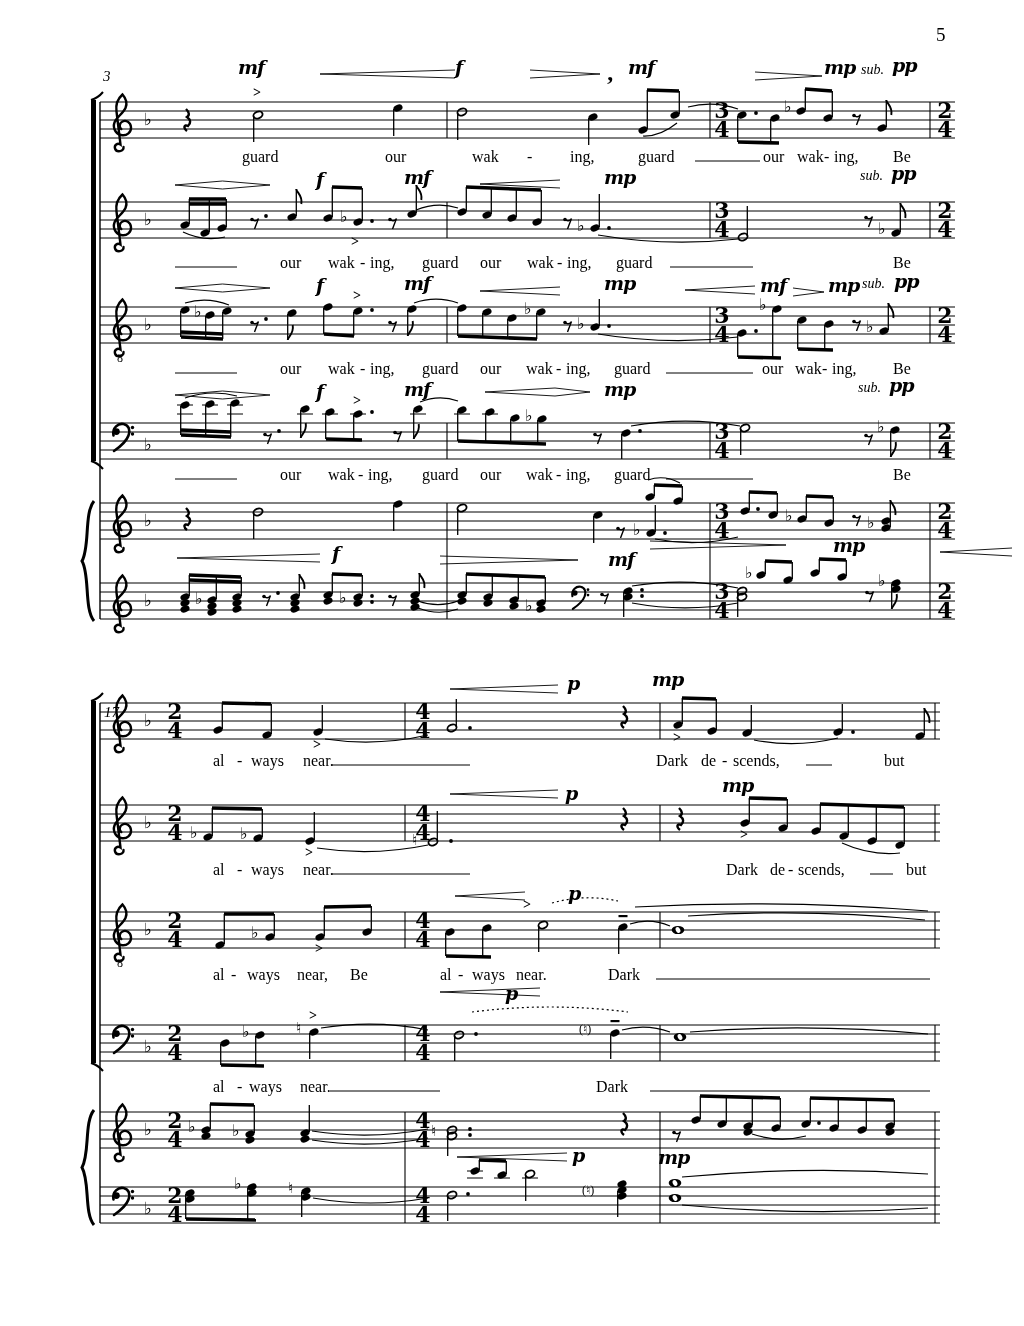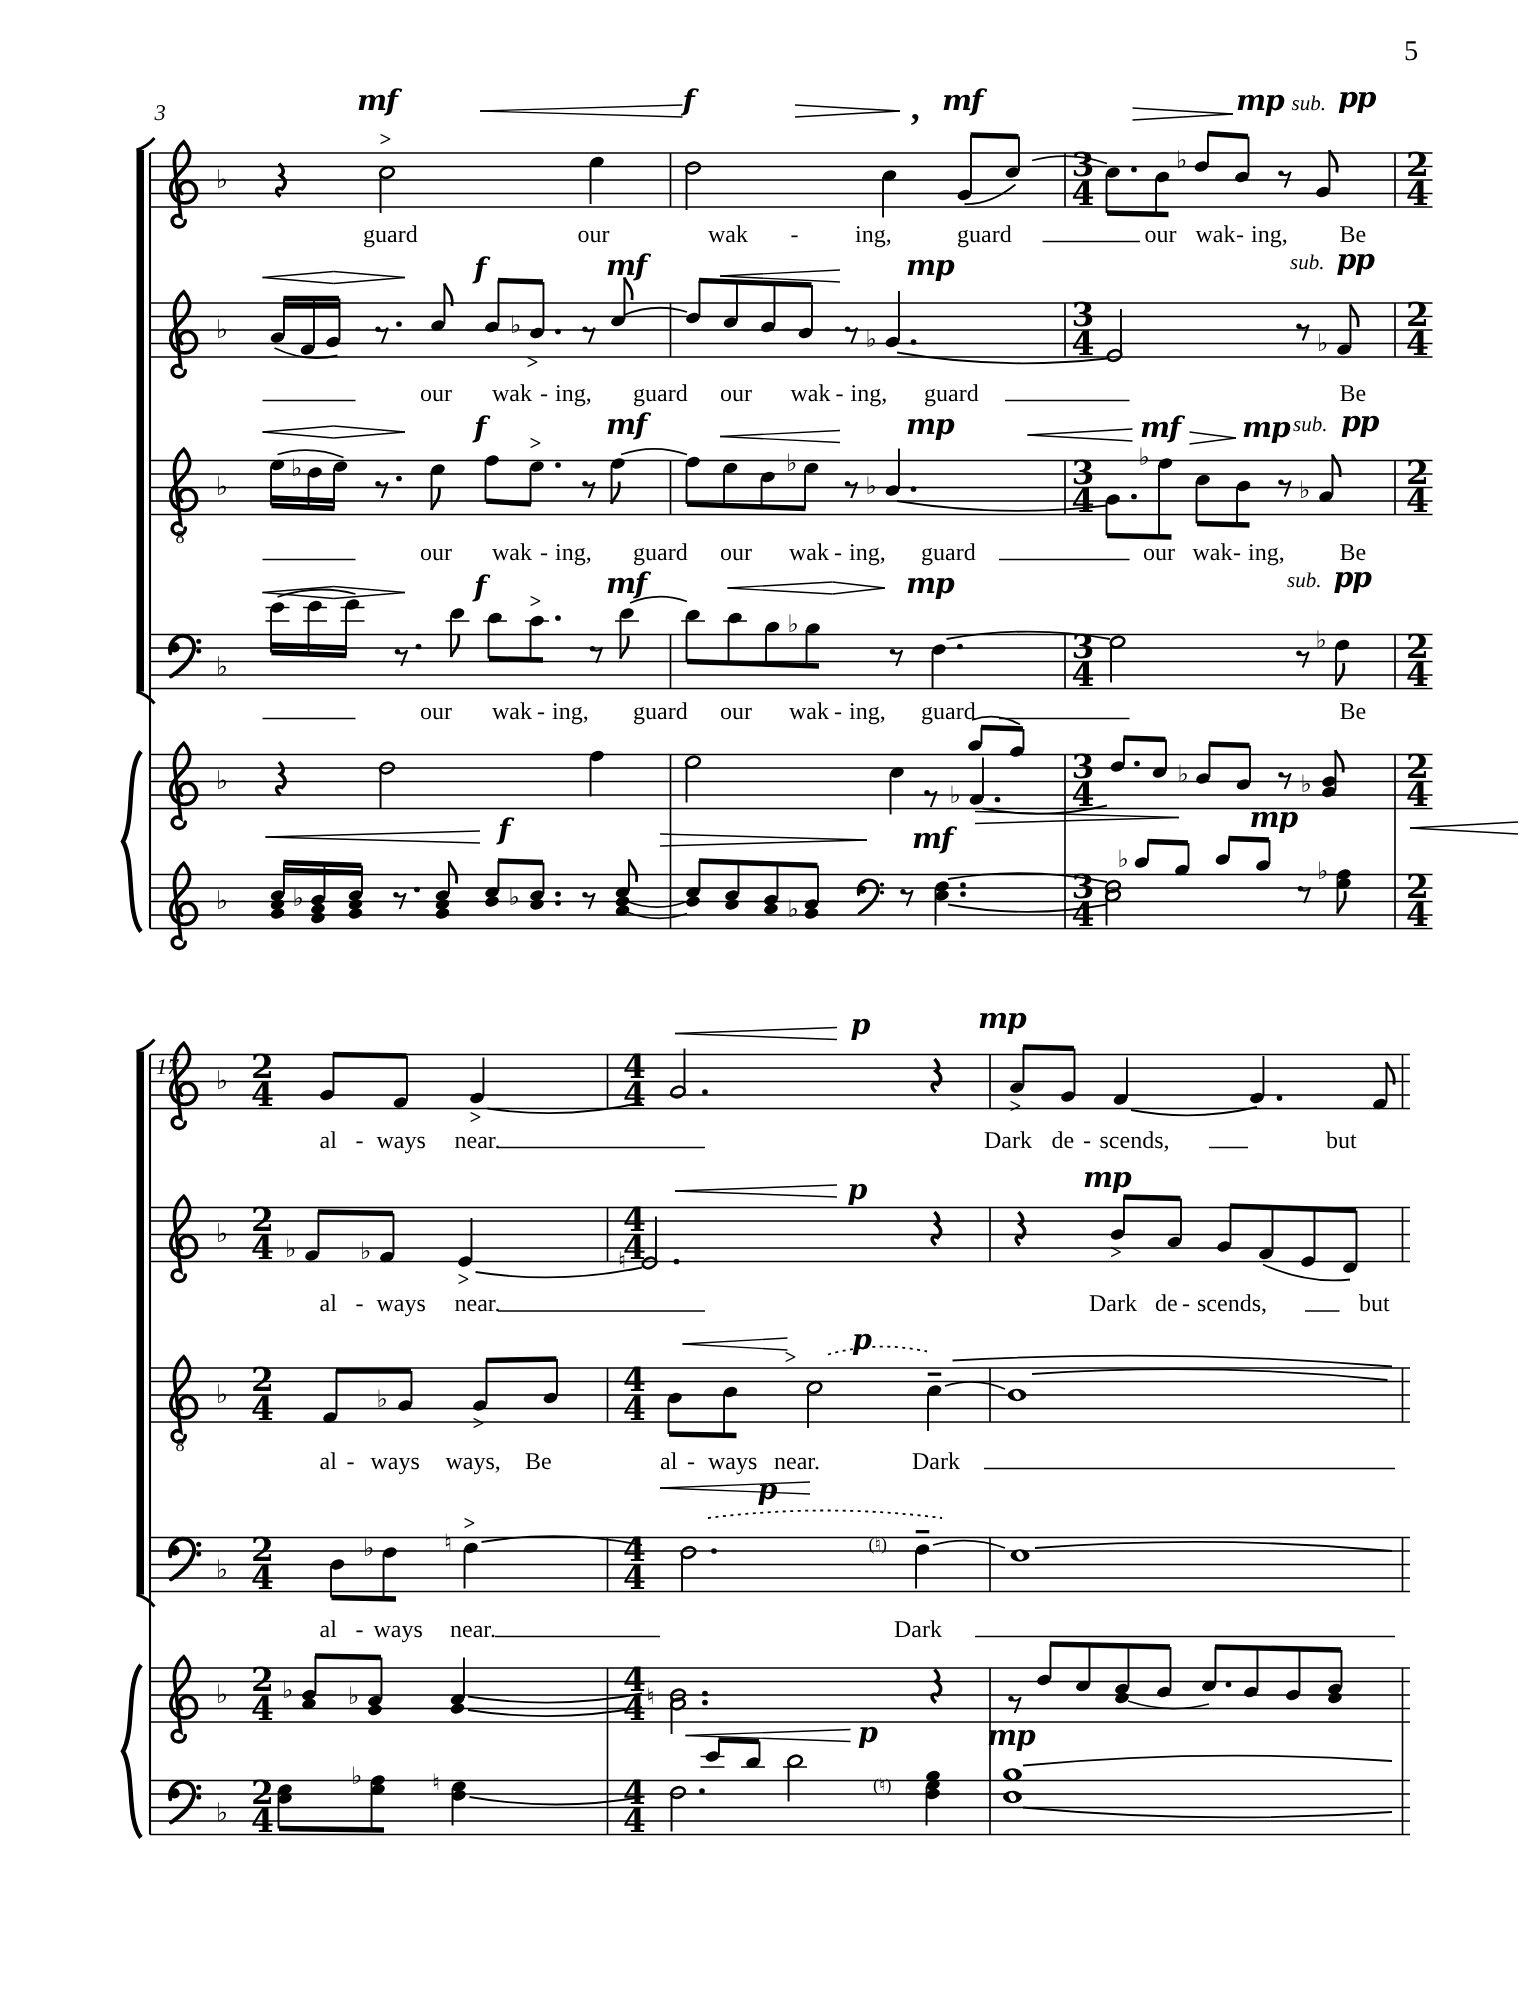--- a/index.html
+++ b/index.html
@@ -913,21 +913,21 @@
       <span class="lyric" style="left: 726px; top: 861px;">Dark</span>
       <span class="lyric" style="left: 770px; top: 861px;">de</span>
       <span class="lyric" style="left: 788px; top: 861px;">-</span>
       <span class="lyric" style="left: 798px; top: 861px;">scends,</span>
       <span class="lyric" style="left: 906px; top: 861px;">but</span>
       <span class="dyn-d" style="left: 565px; top: 782px;">p</span>
       <span class="dyn-d" style="left: 722px; top: 774px;">mp</span>
       <span class="lyric" style="left: 213px; top: 966px;">al</span>
       <span class="lyric" style="left: 231px; top: 966px;">-</span>
       <span class="lyric" style="left: 247px; top: 966px;">ways</span>
-      <span class="lyric" style="left: 297px; top: 966px;">ways,</span>
+      <span class="lyric" style="left: 297px; top: 966px;">near,</span>
       <span class="lyric" style="left: 350px; top: 966px;">Be</span>
       <span class="lyric" style="left: 440px; top: 966px;">al</span>
       <span class="lyric" style="left: 458px; top: 966px;">-</span>
       <span class="lyric" style="left: 472px; top: 966px;">ways</span>
       <span class="lyric" style="left: 516px; top: 966px;">near.</span>
       <span class="lyric" style="left: 608px; top: 966px;">Dark</span>
       <span class="dyn-d" style="left: 568px; top: 882px;">p</span>
       <span class="lyric" style="left: 213px; top: 1078px;">al</span>
       <span class="lyric" style="left: 237px; top: 1078px;">-</span>
       <span class="lyric" style="left: 249px; top: 1078px;">ways</span>

